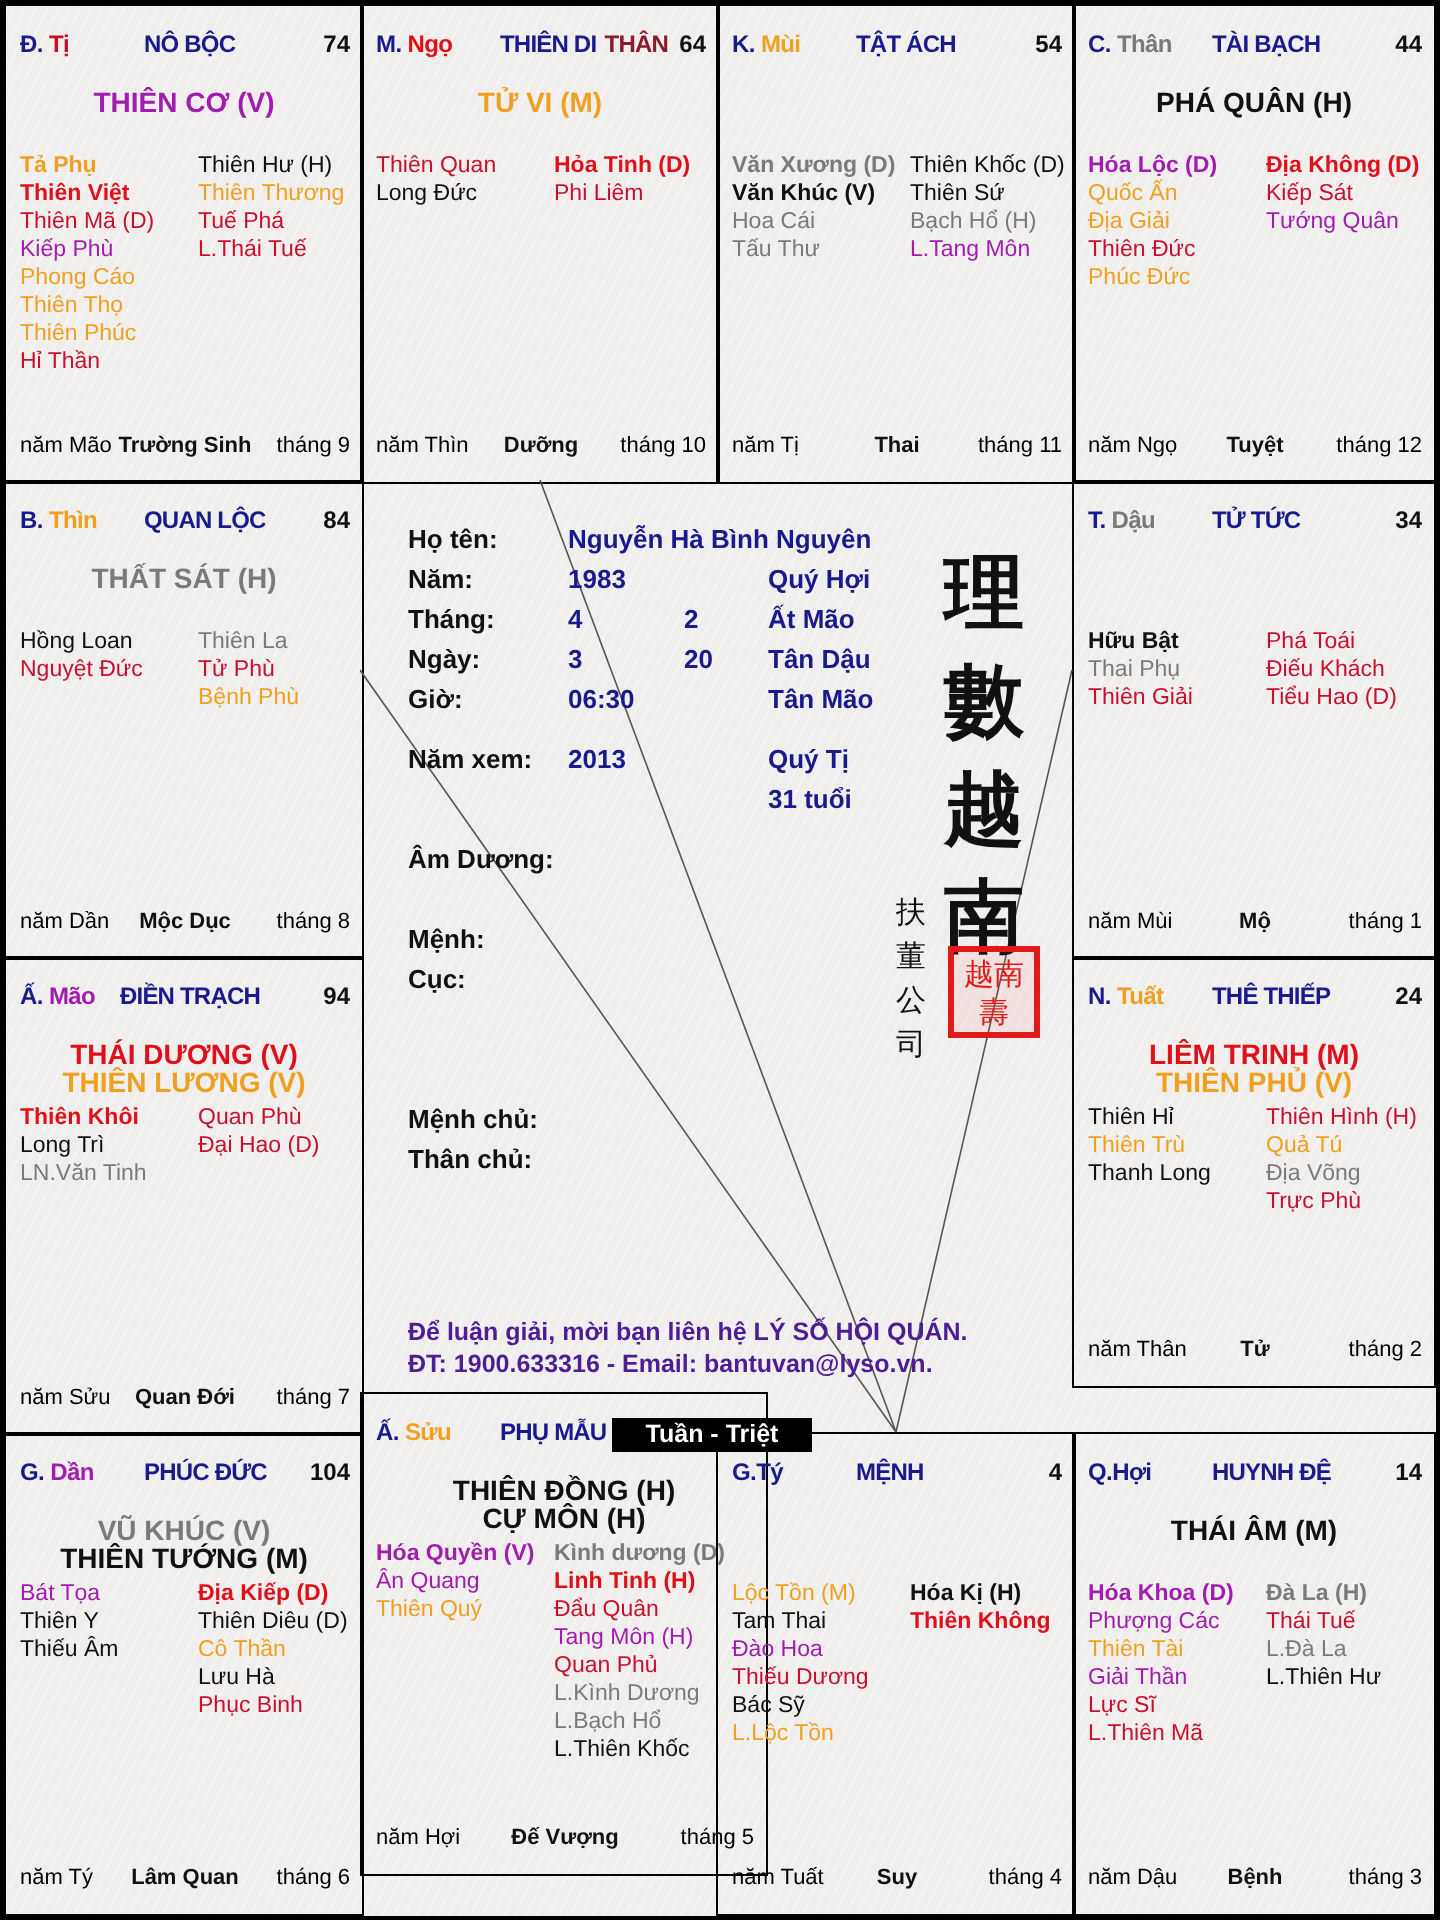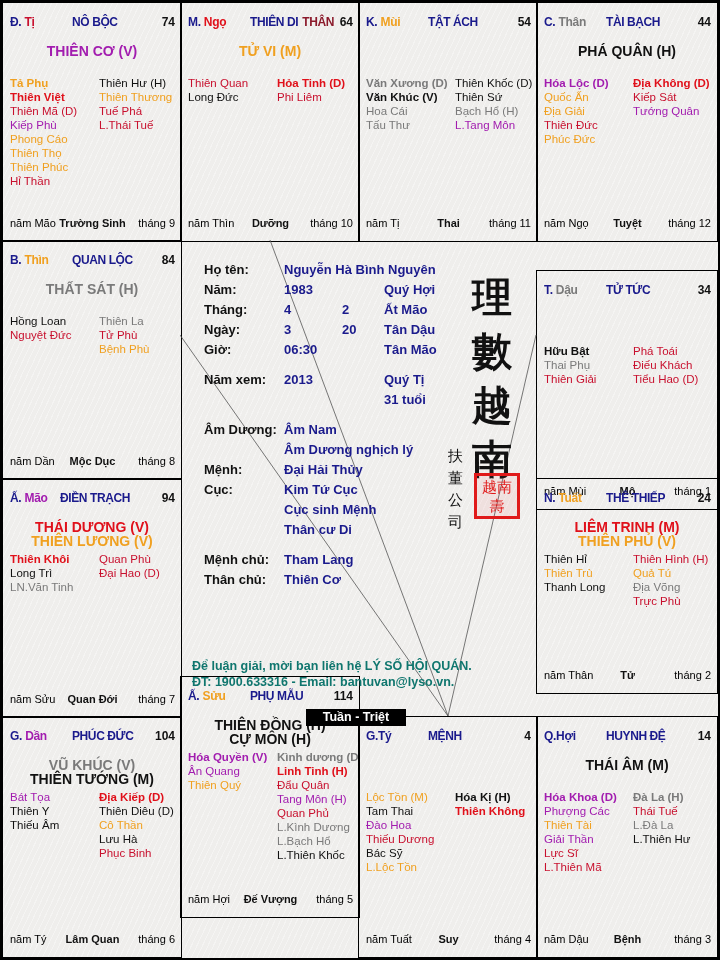--- a/index.html
+++ b/index.html
@@ -24,21 +24,21 @@
   .cell .col div { white-space: nowrap; }
   .cell .col .b { font-weight: bold; }
   .cell .ftr { position: absolute; bottom: 10px; left: 7px; right: 6px; height: 14px; font-size: 11px; }
   .cell .ftr .yr { position: absolute; left: 0; }
   .cell .ftr .st { position: absolute; left: 0; right: 0; text-align: center; font-weight: bold; color: #111; }
   .cell .ftr .mo { position: absolute; right: 0; }
   .center { position: absolute; left: 180px; top: 240px; width: 358px; height: 477px; }
   .center svg.lines { position: absolute; left: 0; top: 0; }
   .info { position: absolute; font-size: 13px; font-weight: bold; color: #1a1a8c; line-height: 20px; }
   .info .lbl { color: #111; }
-  .contact { position: absolute; left: 12px; top: 419px; font-size: 12.5px; font-weight: bold; color: #0f766e; line-height: 15.5px; }
+  .contact { position: absolute; left: 24px; top: 419px; font-size: 12.5px; font-weight: bold; color: #4c1d95; line-height: 15.5px; }
   .tuantriet { position: absolute; left: 306px; top: 709px; width: 100px; height: 17px; background: #000; color: #fff; font-weight: bold; font-size: 12.5px; text-align: center; line-height: 17px; }
   .calli { position: absolute; left: 462px; top: 270px; width: 60px; font-family: "DejaVu Serif", serif; font-size: 40px; line-height: 54px; color: #111; text-align: center; font-weight: bold; }
   .calli-small { position: absolute; left: 448px; top: 445px; font-family: "DejaVu Serif", serif; font-size: 15px; line-height: 22px; color: #111; width: 18px; }
   .seal { position: absolute; left: 474px; top: 473px; width: 46px; height: 46px; border: 3px solid #e01a1a; background: rgba(240,60,60,0.08); color: #e01a1a; font-family: "DejaVu Serif", serif; font-size: 15px; line-height: 19px; text-align: center; padding-top: 2px; }
   .c-red { color: #e0101a; }
   .c-dred { color: #c8102e; }
   .c-orange { color: #f0a020; }
   .c-green { color: #a21caf; }
   .c-gray { color: #7a7a7a; }
   .c-black { color: #111; }
@@ -169,21 +169,21 @@
     <div class="c-dred">Tử Phù</div>
     <div class="c-orange">Bệnh Phù</div>
   </div>
   <div class="ftr">
     <span class="yr">năm Dần</span>
     <span class="st">Mộc Dục</span>
     <span class="mo">tháng 8</span>
   </div>
 </div>
 
-<div class="cell" style="left:536px;top:240px;width:182px;height:240px;margin-top:30px;">
+<div class="cell" style="left:536px;top:240px;width:182px;height:240px;">
   <div class="hdr">
     <span class="branch"><span class="c-navy">T.</span> <span class="c-gray">Dậu</span></span>
     <span class="palace">TỬ TỨC</span>
     <span class="age">34</span>
   </div>
   <div class="col" style="left:7px;top:73px;">
     <div class="c-black b">Hữu Bật</div>
     <div class="c-gray">Thai Phụ</div>
     <div class="c-dred">Thiên Giải</div>
   </div>
@@ -269,21 +269,21 @@
     <div class="c-black">Lưu Hà</div>
     <div class="c-dred">Phục Binh</div>
   </div>
   <div class="ftr">
     <span class="yr">năm Tý</span>
     <span class="st">Lâm Quan</span>
     <span class="mo">tháng 6</span>
   </div>
 </div>
 
-<div class="cell" style="left:180px;top:676px;width:180px;height:242px;">
+<div class="cell" style="left:180px;top:696px;width:204px;height:242px;">
   <div class="hdr">
     <span class="branch"><span class="c-navy">Ấ.</span> <span class="c-orange">Sửu</span></span>
     <span class="palace">PHỤ MẪU</span>
     <span class="age">114</span>
   </div>
   <div class="major c-black" style="top:40px;">THIÊN ĐỒNG (H)</div>
   <div class="major c-black" style="top:54px;">CỰ MÔN (H)</div>
   <div class="col" style="left:7px;top:73px;">
     <div class="c-green b">Hóa Quyền (V)</div>
     <div class="c-green">Ân Quang</div>
@@ -398,30 +398,20 @@
   <div class="info" style="left:24px;top:180px;">
     <div class="lbl">Âm Dương:</div>
     <div class="lbl">&nbsp;</div>
     <div class="lbl">Mệnh:</div>
     <div class="lbl">Cục:</div>
     <div class="lbl">&nbsp;</div>
     <div class="lbl">&nbsp;</div>
     <div class="lbl" style="margin-top:10px;">Mệnh chủ:</div>
     <div class="lbl">Thân chủ:</div>
   </div>
-  <div class="info" style="left:104px;top:180px;">
-    <div>Âm Nam</div>
-    <div>Âm Dương nghịch lý</div>
-    <div>Đại Hải Thủy</div>
-    <div>Kim Tứ Cục</div>
-    <div>Cục sinh Mệnh</div>
-    <div>Thân cư Di</div>
-    <div style="margin-top:10px;">Tham Lang</div>
-    <div>Thiên Cơ</div>
-  </div>
 
   <div class="contact">
     <div>Để luận giải, mời bạn liên hệ LÝ SỐ HỘI QUÁN.</div>
     <div>ĐT: 1900.633316 - Email: bantuvan@lyso.vn.</div>
   </div>
 </div>
 
 <div class="calli">
   <div>理</div>
   <div>數</div>

